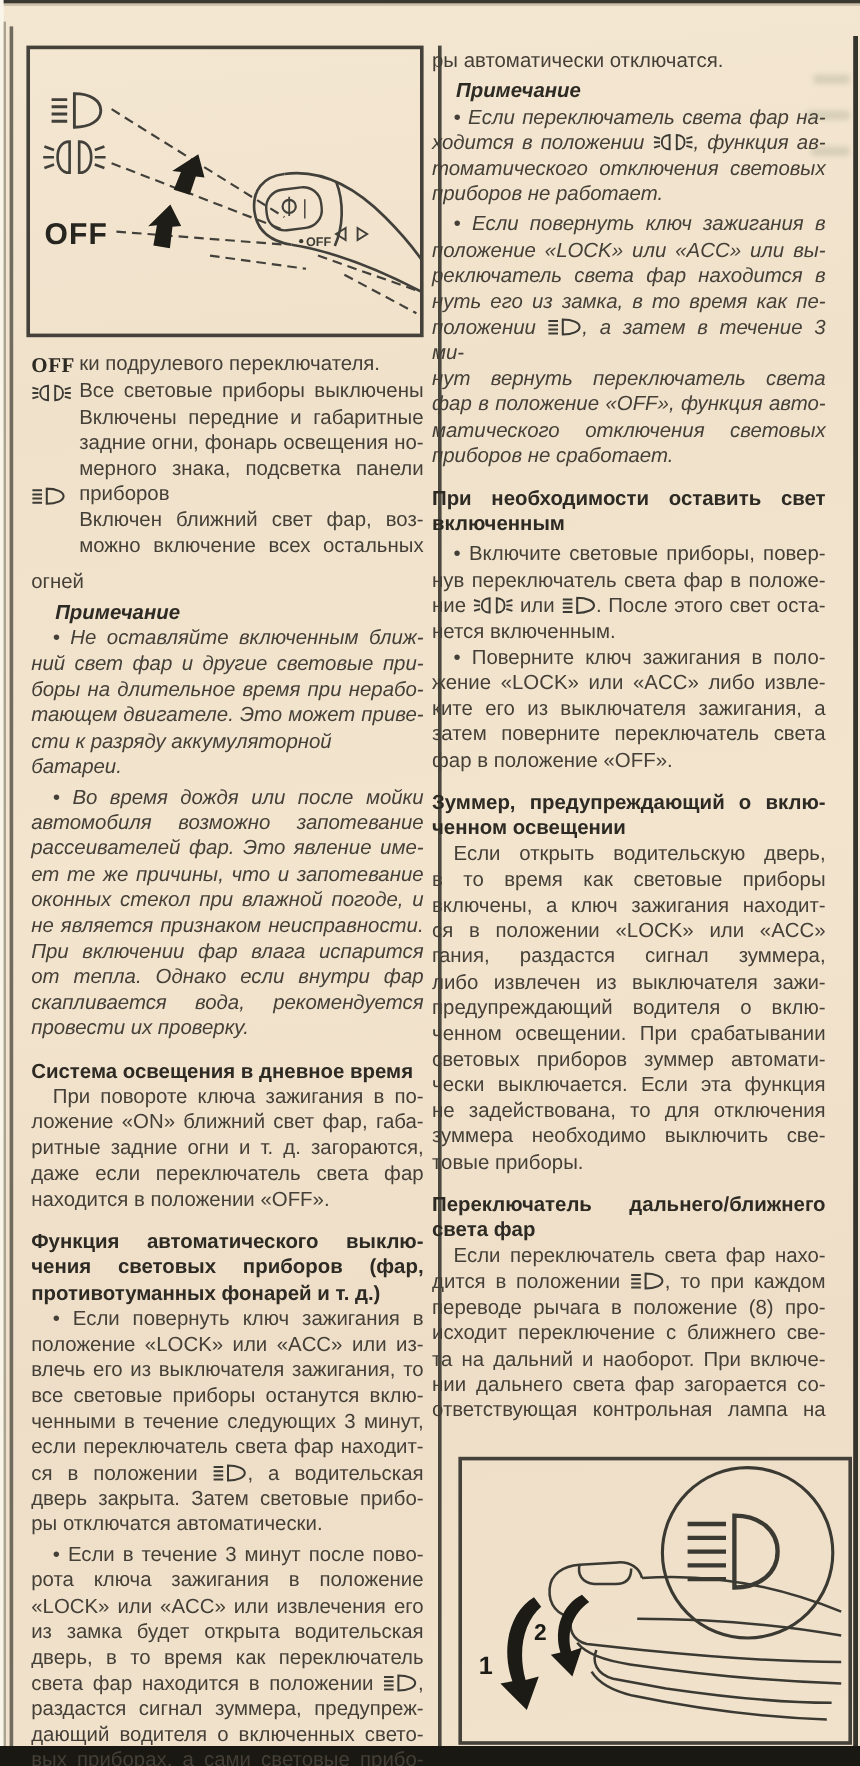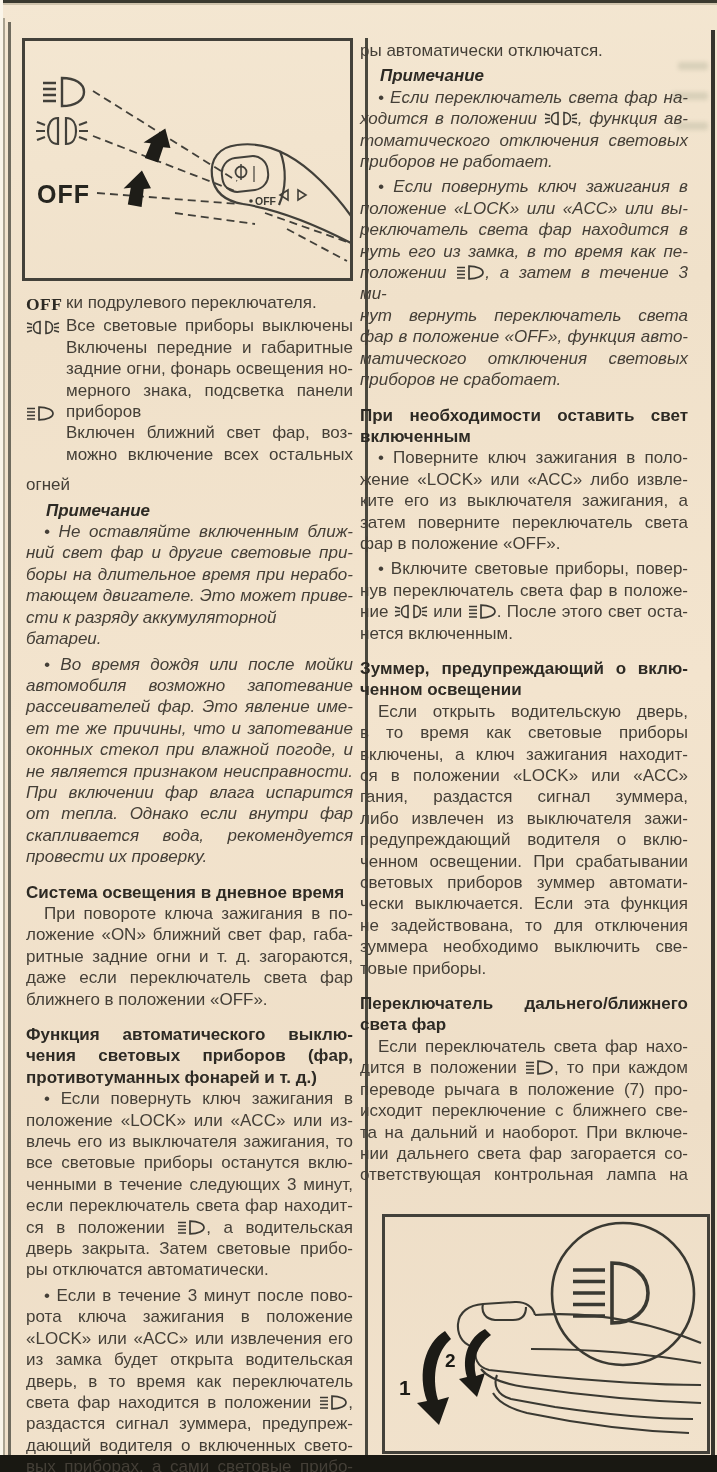--- a/index.html
+++ b/index.html
@@ -178,21 +178,21 @@
       </div>
 
     <div class="h">
         <span class="ll">Система освещения в дневное время</span>
       </div>
     <div class="p ind">
         <span class="jl">При повороте ключа зажигания в по-</span>
         <span class="jl">ложение «ON» ближний свет фар, габа-</span>
         <span class="jl">ритные задние огни и т. д. загораются,</span>
         <span class="jl">даже если переключатель света фар</span>
-        <span class="ll">ближнего в положении «OFF».</span>
+        <span class="ll">находится в положении «OFF».</span>
       </div>
 
     <div class="h">
         <span class="jl">Функция автоматического выклю-</span>
         <span class="jl">чения световых приборов (фар,</span>
         <span class="ll">противотуманных фонарей и т. д.)</span>
       </div>
     <div class="p ind">
         <span class="jl">• Если повернуть ключ зажигания в</span>
         <span class="jl">положение «LOCK» или «ACC» или из-</span>
@@ -260,45 +260,45 @@
             </svg></span>, а затем в течение 3 ми-</span>
         <span class="jl">нут вернуть переключатель света</span>
         <span class="jl">фар в положение «OFF», функция авто-</span>
         <span class="jl">матического отключения световых</span>
         <span class="ll">приборов не сработает.</span>
       </div>
 
     <div class="h">
         <span class="jl">При необходимости оставить свет</span>
         <span class="ll">включенным</span>
-      </div>
-    <div class="p ind">
-        <span class="jl">• Поверните ключ зажигания в поло-</span>
-        <span class="jl">жение «LOCK» или «ACC» либо извле-</span>
-        <span class="jl">ките его из выключателя зажигания, а</span>
-        <span class="jl">затем поверните переключатель света</span>
-        <span class="ll">фар в положение «OFF».</span>
       </div>
     <div class="p ind mt4">
         <span class="jl">• Включите световые приборы, повер-</span>
         <span class="jl">нув переключатель света фар в положе-</span>
         <span class="jl">ние <span class="icn"><svg width="34" height="15" viewBox="0 0 34 15">
               <g stroke="#3c3a34" stroke-width="1.6" fill="none">
                 <path d="M1,3 L6,4.5 M1,7.5 L6,7.5 M1,12 L6,10.5"></path>
                 <path d="M14,1.5 C9.5,1.5 7.5,4.5 7.5,7.5 C7.5,10.5 9.5,13.5 14,13.5 L14,1.5 Z"></path>
                 <path d="M20,1.5 C24.5,1.5 26.5,4.5 26.5,7.5 C26.5,10.5 24.5,13.5 20,13.5 L20,1.5 Z"></path>
                 <path d="M33,3 L28,4.5 M33,7.5 L28,7.5 M33,12 L28,10.5"></path>
               </g>
             </svg></span> или <span class="icn"><svg width="29" height="15" viewBox="0 0 29 15">
               <g stroke="#3c3a34" stroke-width="1.7" fill="none">
                 <path d="M1,2.5 H9 M1,6 H9 M1,9.5 H9 M1,13 H9"></path>
                 <path d="M13,1.2 L13,13.8 C21,13.8 27,11 27,7.5 C27,4 21,1.2 13,1.2 Z"></path>
               </g>
             </svg></span>. После этого свет оста-</span>
         <span class="ll">нется включенным.</span>
+      </div>
+    <div class="p ind">
+        <span class="jl">• Поверните ключ зажигания в поло-</span>
+        <span class="jl">жение «LOCK» или «ACC» либо извле-</span>
+        <span class="jl">ките его из выключателя зажигания, а</span>
+        <span class="jl">затем поверните переключатель света</span>
+        <span class="ll">фар в положение «OFF».</span>
       </div>
 
     <div class="h">
         <span class="jl">Зуммер, предупреждающий о вклю-</span>
         <span class="ll">ченном освещении</span>
       </div>
     <div class="p ind">
         <span class="jl">Если открыть водительскую дверь,</span>
         <span class="jl">в то время как световые приборы</span>
         <span class="jl">включены, а ключ зажигания находит-</span>
@@ -319,21 +319,21 @@
         <span class="ll">света фар</span>
       </div>
     <div class="p ind">
         <span class="jl">Если переключатель света фар нахо-</span>
         <span class="jl">дится в положении <span class="icn"><svg width="29" height="15" viewBox="0 0 29 15">
               <g stroke="#3c3a34" stroke-width="1.7" fill="none">
                 <path d="M1,2.5 H9 M1,6 H9 M1,9.5 H9 M1,13 H9"></path>
                 <path d="M13,1.2 L13,13.8 C21,13.8 27,11 27,7.5 C27,4 21,1.2 13,1.2 Z"></path>
               </g>
             </svg></span>, то при каждом</span>
-        <span class="jl">переводе рычага в положение (7) про-</span>
+        <span class="jl">переводе рычага в положение (8) про-</span>
         <span class="jl">исходит переключение с ближнего све-</span>
         <span class="jl">та на дальний и наоборот. При включе-</span>
         <span class="jl">нии дальнего света фар загорается со-</span>
         <span class="jl">ответствующая контрольная лампа на</span>
       </div>
   </div>
 
   <div class="fig" id="fig2">
     <svg viewBox="0 0 322 234" width="322" height="234">
       <g stroke="#3a3932" fill="none">

